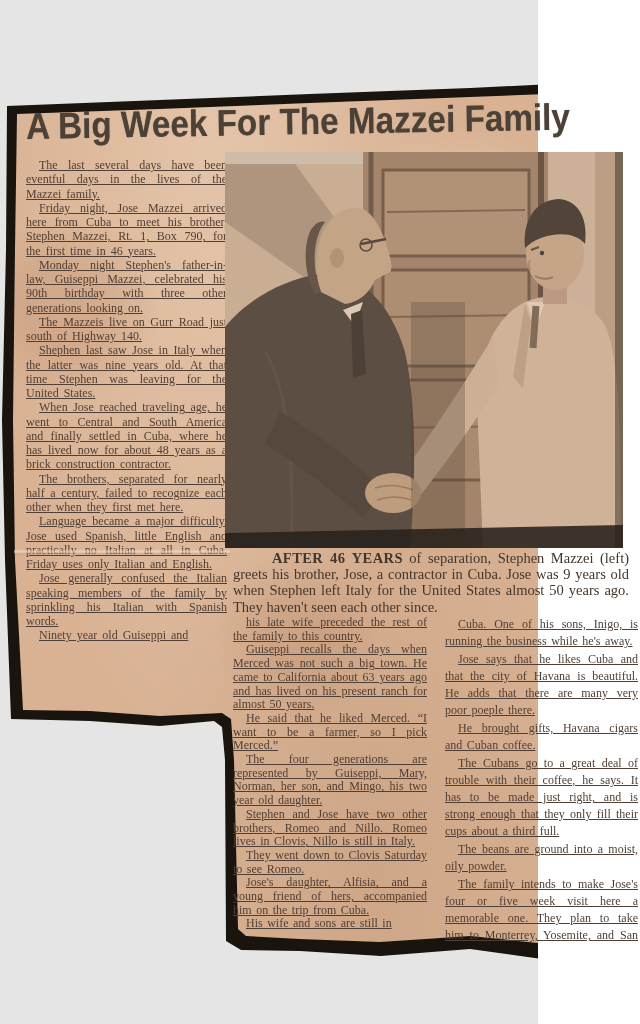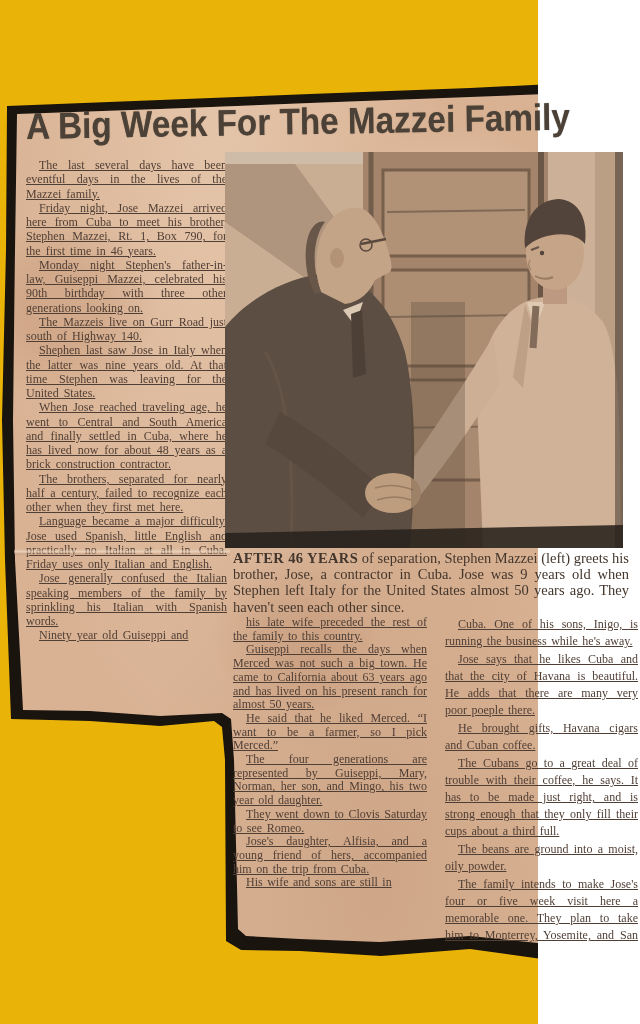--- a/index.html
+++ b/index.html
@@ -1,17 +1,17 @@
 <!DOCTYPE html>
 <html><head>
 <meta charset="utf-8">
 <style>
   html,body{margin:0;padding:0;}
   body{width:640px;height:1024px;background:#ffffff;font-family:"Liberation Serif", serif;overflow:hidden;}
-  .page{position:relative;width:538px;height:1024px;background:#eab308;}
+  .page{position:relative;width:538px;height:1024px;background:#e5e5e5;}
 
   
   .backing{
     position:absolute;inset:0;background:#1a140f;z-index:1;
     clip-path:polygon(7px 106px,160px 100px,310px 94px,470px 88px,592px 82px,640px 78px,
       640px 131px,628px 134px,624px 300px,623px 540px,634px 548px,635px 720px,637px 927px,
       626px 944px,549px 960px,470px 949px,381px 956px,300px 951px,241px 950px,
       226px 941px,225px 760px,222px 727px,
       214px 721px,160px 726px,90px 721px,11px 719px,
       5px 560px,2px 420px,6px 250px);
@@ -53,21 +53,21 @@
   .col-right p{margin-bottom:1px;}
 
   .photo{position:absolute;left:225px;top:152px;width:398px;height:396px;z-index:3;}
   .photo svg{display:block;width:100%;height:100%;}
 
   .caption{
     position:absolute;left:233px;top:550px;width:396px;z-index:3;
     font-size:14.5px;line-height:16.2px;text-align:justify;color:#43362c;
     font-family:"Liberation Serif", serif;
   }
-  .caption b{font-weight:700;letter-spacing:.4px;}
+  .caption b{font-weight:700;letter-spacing:.4px;margin-left:39px;}
 
   .crease{
     position:absolute;left:14px;top:549px;width:216px;height:7px;z-index:5;
     background:linear-gradient(rgba(240,222,202,0), rgba(242,224,204,0.65) 40%, rgba(165,122,90,0.22) 70%, rgba(240,222,202,0));
     pointer-events:none;
   }
 </style>
 </head>
 <body>
 
@@ -156,20 +156,21 @@
     </svg>
   </div>
 
   <div class="caption"><b>AFTER 46 YEARS</b><span> of separation, Stephen Mazzei (left) greets his brother, Jose, a contractor in Cuba. Jose was 9 years old when Stephen left Italy for the United States almost 50 years ago. They haven't seen each other since.</span></div>
 
   <div class="col col-mid">
       <p>his late wife preceded the rest of the family to this country.</p>
       <p>Guiseppi recalls the days when Merced was not such a big town. He came to California about 63 years ago and has lived on his present ranch for almost 50 years.</p>
       <p>He said that he liked Merced. “I want to be a farmer, so I pick Merced.”</p>
       <p>The four generations are represented by Guiseppi, Mary, Norman, her son, and Mingo, his two year old daughter.</p>
+      <p>Stephen and Jose have two other brothers, Romeo and Nillo. Romeo lives in Clovis, Nillo is still in Italy.</p>
       <p>They went down to Clovis Saturday to see Romeo.</p>
       <p>Jose's daughter, Alfisia, and a young friend of hers, accompanied him on the trip from Cuba.</p>
       <p>His wife and sons are still in</p>
     </div>
   <div class="col col-right">
       <p>Cuba. One of his sons, Inigo, is running the business while he's away.</p>
       <p>Jose says that he likes Cuba and that the city of Havana is beautiful. He adds that there are many very poor poeple there.</p>
       <p>He brought gifts, Havana cigars and Cuban coffee.</p>
       <p>The Cubans go to a great deal of trouble with their coffee, he says. It has to be made just right, and is strong enough that they only fill their cups about a third full.</p>
       <p>The beans are ground into a moist, oily powder.</p>

